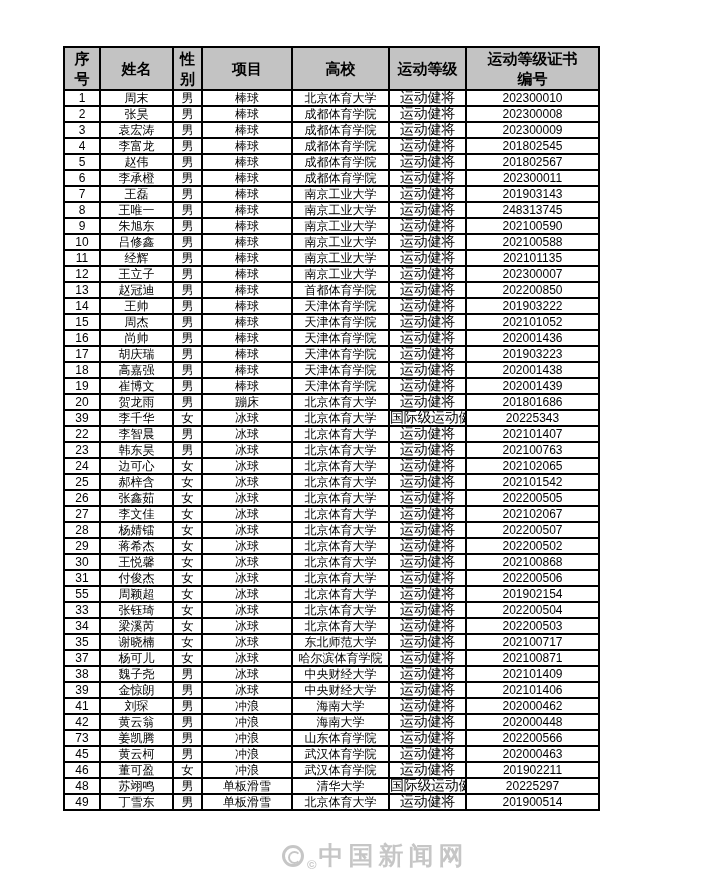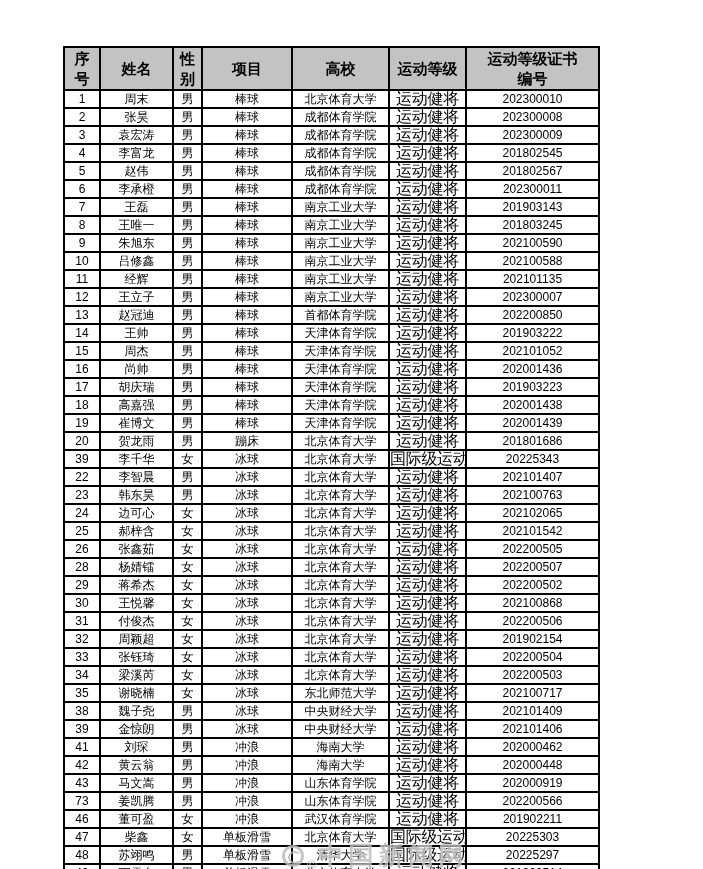--- a/index.html
+++ b/index.html
@@ -49,21 +49,21 @@
     white-space: pre-line;
     line-height: 1.3;
     height: 41px;
   }
   tbody tr { height: 15.65px; }
   td {
     font-size: 12px;
     line-height: 1;
   }
   
-  td:nth-child(6) { font-size: 16px; letter-spacing: -0.3px; }
+  td:nth-child(6) { font-size: 14px; letter-spacing: -0.3px; font-family: Liberation Mono, monospace; }
   td:nth-child(7) { font-size: 12px; }
 
   .watermark {
     position: absolute;
     left: 282px;
     top: 839px;
     display: flex;
     align-items: center;
     color: var(--watermark);
     opacity: 0.85;
@@ -194,21 +194,21 @@
           <td>运动健将</td>
           <td>201903143</td>
         </tr>
         <tr>
           <td>8</td>
           <td>王唯一</td>
           <td>男</td>
           <td>棒球</td>
           <td>南京工业大学</td>
           <td>运动健将</td>
-          <td>201803245</td>
+          <td>248313745</td>
         </tr>
         <tr>
           <td>9</td>
           <td>朱旭东</td>
           <td>男</td>
           <td>棒球</td>
           <td>南京工业大学</td>
           <td>运动健将</td>
           <td>202100590</td>
         </tr>
@@ -359,20 +359,29 @@
         <tr>
           <td>26</td>
           <td>张鑫茹</td>
           <td>女</td>
           <td>冰球</td>
           <td>北京体育大学</td>
           <td>运动健将</td>
           <td>202200505</td>
         </tr>
         <tr>
+          <td>27</td>
+          <td>李文佳</td>
+          <td>女</td>
+          <td>冰球</td>
+          <td>北京体育大学</td>
+          <td>运动健将</td>
+          <td>202102067</td>
+        </tr>
+        <tr>
           <td>28</td>
           <td>杨婧镭</td>
           <td>女</td>
           <td>冰球</td>
           <td>北京体育大学</td>
           <td>运动健将</td>
           <td>202200507</td>
         </tr>
         <tr>
           <td>29</td>
@@ -395,21 +404,21 @@
         <tr>
           <td>31</td>
           <td>付俊杰</td>
           <td>女</td>
           <td>冰球</td>
           <td>北京体育大学</td>
           <td>运动健将</td>
           <td>202200506</td>
         </tr>
         <tr>
-          <td>32</td>
+          <td>55</td>
           <td>周颖超</td>
           <td>女</td>
           <td>冰球</td>
           <td>北京体育大学</td>
           <td>运动健将</td>
           <td>201902154</td>
         </tr>
         <tr>
           <td>33</td>
           <td>张钰琦</td>
@@ -431,20 +440,29 @@
         <tr>
           <td>35</td>
           <td>谢晓楠</td>
           <td>女</td>
           <td>冰球</td>
           <td>东北师范大学</td>
           <td>运动健将</td>
           <td>202100717</td>
         </tr>
         <tr>
+          <td>37</td>
+          <td>杨可儿</td>
+          <td>女</td>
+          <td>冰球</td>
+          <td>哈尔滨体育学院</td>
+          <td>运动健将</td>
+          <td>202100871</td>
+        </tr>
+        <tr>
           <td>38</td>
           <td>魏子尧</td>
           <td>男</td>
           <td>冰球</td>
           <td>中央财经大学</td>
           <td>运动健将</td>
           <td>202101409</td>
         </tr>
         <tr>
           <td>39</td>
@@ -467,54 +485,45 @@
         <tr>
           <td>42</td>
           <td>黄云翁</td>
           <td>男</td>
           <td>冲浪</td>
           <td>海南大学</td>
           <td>运动健将</td>
           <td>202000448</td>
         </tr>
         <tr>
-          <td>43</td>
-          <td>马文嵩</td>
+          <td>73</td>
+          <td>姜凯腾</td>
           <td>男</td>
           <td>冲浪</td>
           <td>山东体育学院</td>
           <td>运动健将</td>
-          <td>202000919</td>
-        </tr>
-        <tr>
-          <td>73</td>
-          <td>姜凯腾</td>
+          <td>202200566</td>
+        </tr>
+        <tr>
+          <td>45</td>
+          <td>黄云柯</td>
           <td>男</td>
           <td>冲浪</td>
-          <td>山东体育学院</td>
-          <td>运动健将</td>
-          <td>202200566</td>
+          <td>武汉体育学院</td>
+          <td>运动健将</td>
+          <td>202000463</td>
         </tr>
         <tr>
           <td>46</td>
           <td>董可盈</td>
           <td>女</td>
           <td>冲浪</td>
           <td>武汉体育学院</td>
           <td>运动健将</td>
           <td>201902211</td>
-        </tr>
-        <tr>
-          <td>47</td>
-          <td>柴鑫</td>
-          <td>女</td>
-          <td>单板滑雪</td>
-          <td>北京体育大学</td>
-          <td>国际级运动健将</td>
-          <td>20225303</td>
         </tr>
         <tr>
           <td>48</td>
           <td>苏翊鸣</td>
           <td>男</td>
           <td>单板滑雪</td>
           <td>清华大学</td>
           <td>国际级运动健将</td>
           <td>20225297</td>
         </tr>

